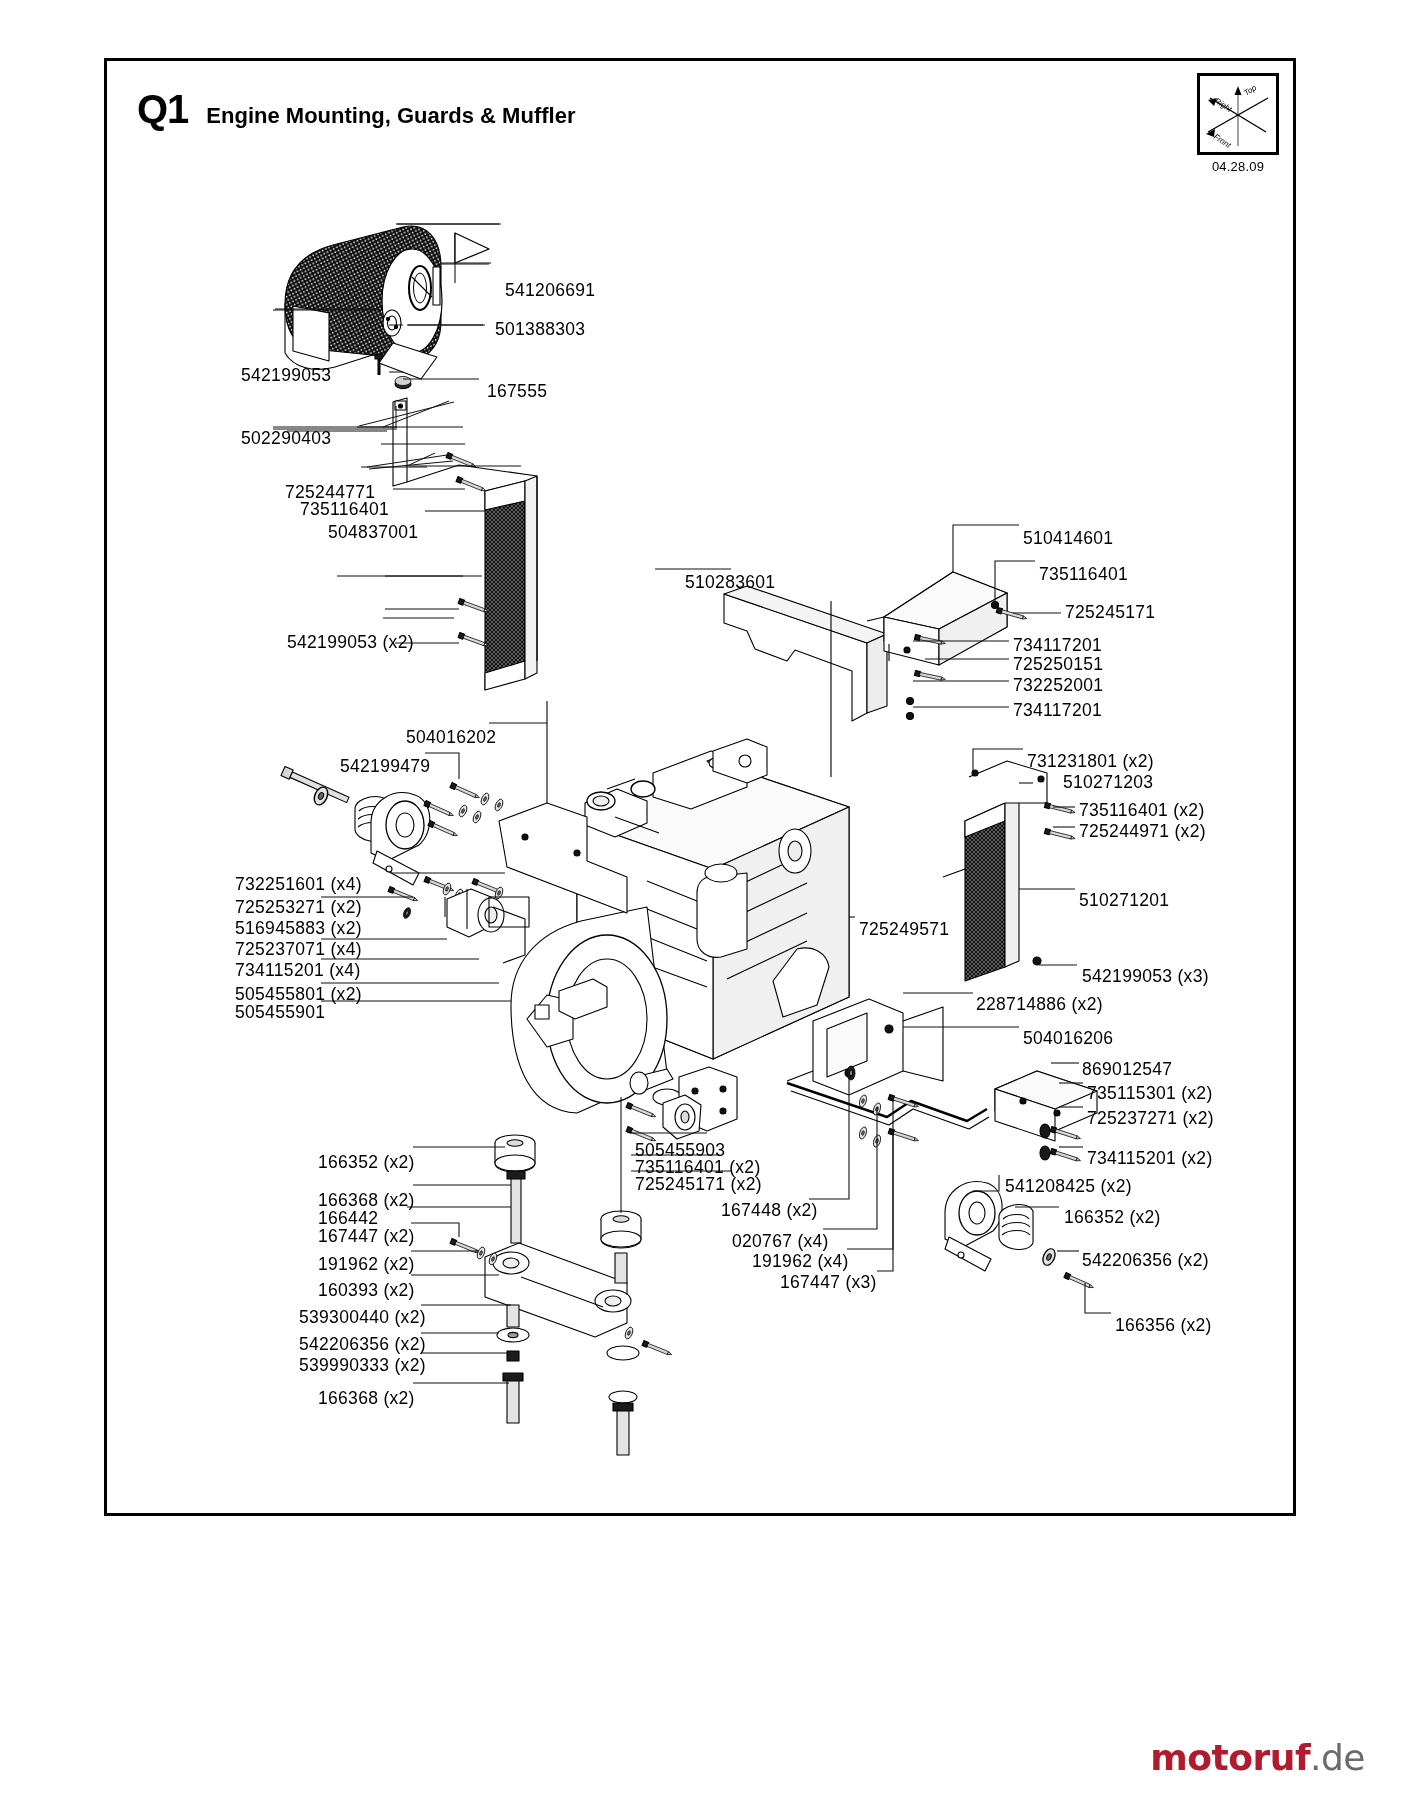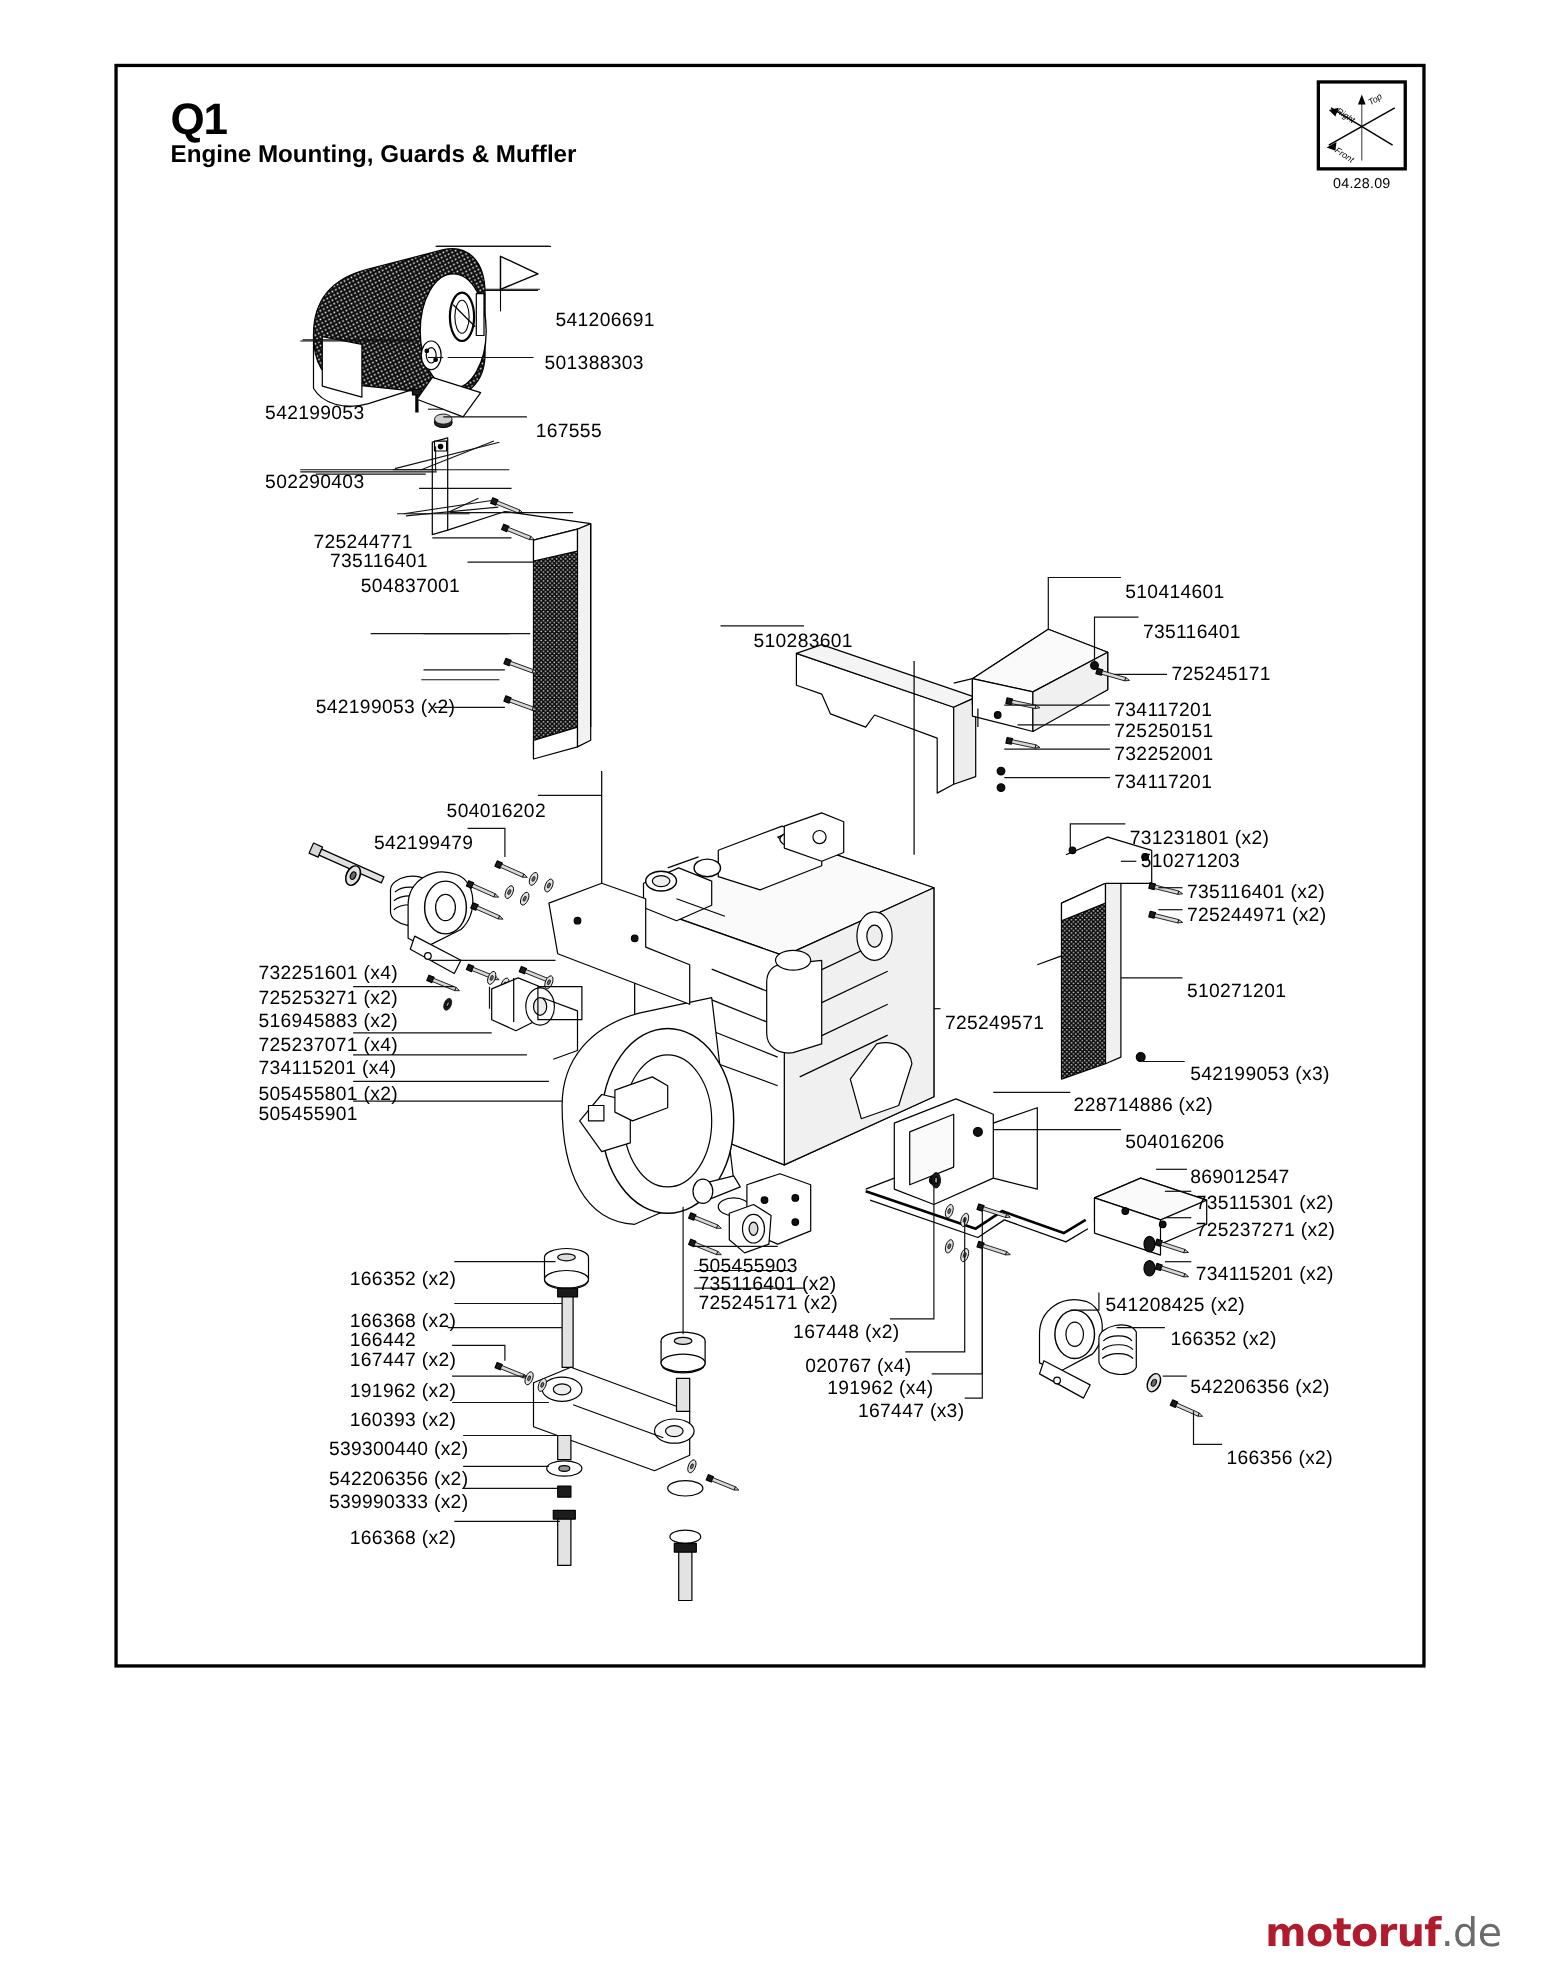--- a/index.html
+++ b/index.html
@@ -12,21 +12,21 @@
   }
   .page{
     position:absolute;
     left:104px;top:58px;
     width:1192px;height:1458px;
     border:3px solid #000;
     background:#fff;
     box-sizing:border-box;
   }
   
-  .hdr{position:absolute;left:30px;top:28px;display:flex;align-items:baseline;flex-direction:column;}
+  .hdr{position:absolute;left:30px;top:28px;display:flex;align-items:baseline;}
   .hdr-code{font-size:40px;font-weight:bold;letter-spacing:-1px;line-height:1;}
   .hdr-title{font-size:22px;font-weight:bold;margin-left:18px;line-height:1;}
 
   .badge{
     position:absolute;right:14px;top:12px;
     width:82px;height:82px;border:3px solid #000;box-sizing:border-box;background:#fff;
   }
   .badge svg{display:block;}
   .badge-date{
     position:absolute;right:14px;top:98px;width:82px;text-align:center;
@@ -600,21 +600,21 @@
       <div class="lbl" style="left: 916px; top: 469px;"><span>510414601</span></div>
       <div class="lbl" style="left: 932px; top: 505px;"><span>735116401</span></div>
       <div class="lbl" style="left: 958px; top: 543px;"><span>725245171</span></div>
       <div class="lbl" style="left: 906px; top: 576px;"><span>734117201</span></div>
       <div class="lbl" style="left: 906px; top: 595px;"><span>725250151</span></div>
       <div class="lbl" style="left: 906px; top: 616px;"><span>732252001</span></div>
       <div class="lbl" style="left: 906px; top: 641px;"><span>734117201</span></div>
       <div class="lbl" style="left: 299px; top: 668px;"><span>504016202</span></div>
       <div class="lbl" style="left: 233px; top: 697px;"><span>542199479</span></div>
       <div class="lbl" style="left: 920px; top: 692px;"><span>731231801</span> <span class="qty">(x2)</span></div>
-      <div class="lbl" style="left: 930px; top: 713px;"><span>510271203</span></div>
+      <div class="lbl" style="left: 956px; top: 713px;"><span>510271203</span></div>
       <div class="lbl" style="left: 972px; top: 741px;"><span>735116401</span> <span class="qty">(x2)</span></div>
       <div class="lbl" style="left: 972px; top: 762px;"><span>725244971</span> <span class="qty">(x2)</span></div>
       <div class="lbl" style="left: 128px; top: 815px;"><span>732251601</span> <span class="qty">(x4)</span></div>
       <div class="lbl" style="left: 128px; top: 838px;"><span>725253271</span> <span class="qty">(x2)</span></div>
       <div class="lbl" style="left: 128px; top: 859px;"><span>516945883</span> <span class="qty">(x2)</span></div>
       <div class="lbl" style="left: 128px; top: 880px;"><span>725237071</span> <span class="qty">(x4)</span></div>
       <div class="lbl" style="left: 128px; top: 901px;"><span>734115201</span> <span class="qty">(x4)</span></div>
       <div class="lbl" style="left: 128px; top: 925px;"><span>505455801</span> <span class="qty">(x2)</span></div>
       <div class="lbl" style="left: 128px; top: 943px;"><span>505455901</span></div>
       <div class="lbl" style="left: 972px; top: 831px;"><span>510271201</span></div>

